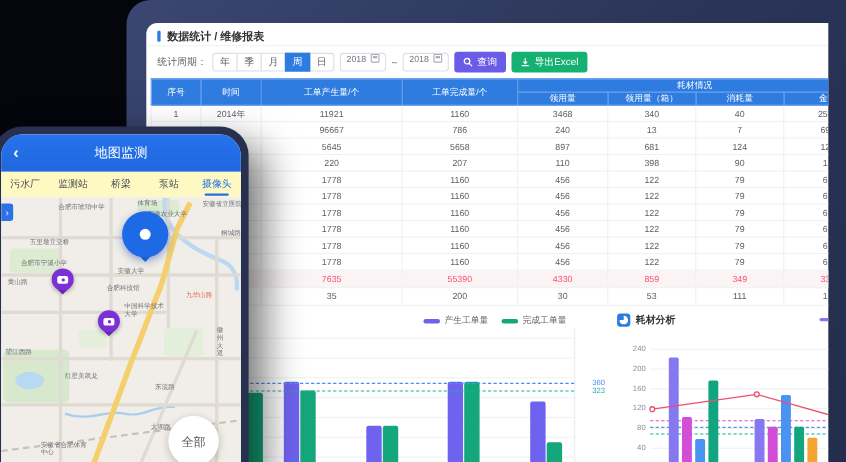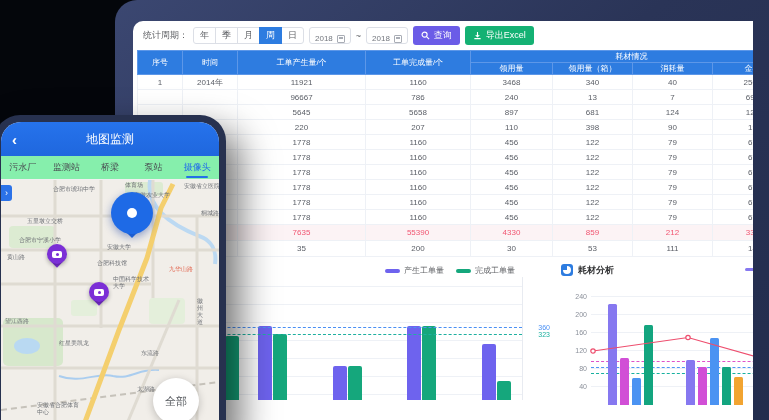--- a/index.html
+++ b/index.html
@@ -13,21 +13,21 @@
   .crumb{height:21px;display:flex;align-items:center;padding:3px 10px 0;border-bottom:1px solid #f1f2f6;}
   .crumb-bar{width:3px;height:10px;background:#2d7ce0;border-radius:1px;margin-right:6px;}
   .crumb-text{font-size:10px;font-weight:bold;color:#303133;}
   
   .filters{height:29px;display:flex;align-items:center;gap:5px;padding:0 10px;font-size:9px;color:#606266;white-space:nowrap;}
   .seg-group{display:flex;}
   .seg{width:23px;height:17px;line-height:15px;text-align:center;border:1px solid #dcdfe6;background:#fff;color:#606266;margin-left:-1px;font-size:9px;}
   .seg:first-child{border-radius:3px 0 0 3px;margin-left:0;}
   .seg:last-child{border-radius:0 3px 3px 0;}
   .seg.active{background:#2d7ce0;border-color:#2d7ce0;color:#fff;position:relative;z-index:1;}
-  .input{height:17px;border:1px solid #dcdfe6;border-radius:3px;background:#fff;display:flex;align-items:flex-end;padding:0 5px;color:#73777e;font-size:8px;gap:4px;}
+  .input{height:17px;border:1px solid #dcdfe6;border-radius:3px;background:#fff;display:flex;align-items:flex-start;padding:0 5px;color:#73777e;font-size:8px;gap:4px;}
   .input.week{font-size:7.5px;letter-spacing:-0.2px;}
   .cal{width:8px;height:8px;border:1px solid #a9adb5;border-radius:1px;position:relative;flex:0 0 auto;}
   .cal:before{content:"";position:absolute;left:1px;right:1px;top:1px;height:1.5px;background:#a9adb5;}
   .btn{height:19px;border-radius:3px;color:#fff;font-size:9px;display:flex;align-items:center;gap:4px;padding:0 8px;}
   .btn.query{background:#6b5ce7;}
   .btn.excel{background:#14b173;}
   
   table{border-collapse:collapse;table-layout:fixed;width:655px;margin-left:4px;font-size:8px;}
   th{background:#2e7ce0;color:#fff;font-weight:normal;border:1px solid #5d97e8;height:12px;padding:0;}
   td{border:1px solid #eef1f6;height:15px;text-align:center;color:#5a5e66;padding:0;overflow:hidden;white-space:nowrap;}
@@ -52,21 +52,21 @@
   .cr-dash{position:absolute;left:184px;top:5px;width:18px;height:3px;border-radius:2px;background:#8678f0;}
   .plot-right{position:absolute;left:30px;top:18px;width:200px;height:124px;}
   .ytick{position:absolute;left:-26px;width:22px;text-align:right;font-size:7px;color:#8a8f99;}
   
   .phone{position:absolute;left:-6px;top:115px;width:232px;height:330px;background:#27314f;border-radius:26px;padding:7px;
     box-shadow:14px 16px 36px rgba(0,0,0,.55);z-index:5;}
   .screen{width:218px;height:316px;border-radius:20px 20px 0 0;overflow:hidden;background:#f1eee9;display:flex;flex-direction:column;}
   .p-header{height:34px;background:linear-gradient(#2673ec,#1f67de);position:relative;display:flex;align-items:center;justify-content:center;flex:0 0 auto;}
   .p-back{position:absolute;left:11px;color:#fff;font-size:15px;line-height:15px;font-weight:bold;}
   .p-title{font-size:12px;color:#fff;}
-  .p-tabs{height:24px;background:#86efac;display:flex;flex:0 0 auto;border-bottom:1px solid #f0f0f0;}
+  .p-tabs{height:24px;background:#fef9c3;display:flex;flex:0 0 auto;border-bottom:1px solid #f0f0f0;}
   .p-tab{flex:1;display:flex;align-items:center;justify-content:center;font-size:9px;color:#4a4d52;position:relative;}
   .p-tab.active{color:#2470e8;font-family:Liberation Serif, serif;}
   .p-tab.active:after{content:"";position:absolute;bottom:1px;left:50%;margin-left:-11px;width:22px;height:2px;background:#2470e8;border-radius:1px;}
   .p-map{flex:1;position:relative;overflow:hidden;}
   .map-bg{position:absolute;left:0;top:0;width:100%;height:100%;}
   .map-label{position:absolute;font-size:6px;color:#6f7277;line-height:7px;white-space:nowrap;}
   .map-label.wrap{white-space:normal;}
   .expander{position:absolute;left:0;top:5px;width:11px;height:16px;background:#2b72e8;color:#fff;border-radius:0 3px 3px 0;font-size:9px;display:flex;align-items:center;justify-content:center;}
   .marker-big{position:absolute;width:42px;height:46px;}
   .mb-tail{position:absolute;left:16px;bottom:2px;width:10px;height:10px;background:#1e6ae6;transform:rotate(45deg);}
@@ -79,20 +79,24 @@
   .cp-ic:after{content:"";position:absolute;left:3.5px;top:2px;width:3px;height:3px;background:#7b2fd6;border-radius:50%;}
   .all-btn{position:absolute;width:46px;height:46px;border-radius:50%;background:#fff;box-shadow:0 2px 8px rgba(0,0,0,.22);
     display:flex;align-items:center;justify-content:center;font-size:11px;color:#55585d;}
 </style>
 </head>
 <body>
 
 <div class="backdrop">
   <div class="card">
 
+    <div class="crumb">
+      <span class="crumb-bar"></span>
+      <span class="crumb-text">数据统计 / 维修报表</span>
+    </div>
 
     <div class="filters">
       <span>统计周期：</span>
       <div class="seg-group">
           <div class="seg">年</div>
           <div class="seg">季</div>
           <div class="seg">月</div>
           <div class="seg active">周</div>
           <div class="seg">日</div>
         </div>
@@ -248,21 +252,21 @@
             <td>79</td>
             <td>67</td>
           </tr>
           <tr class="total">
             <td></td>
             <td>合计</td>
             <td>7635</td>
             <td>55390</td>
             <td>4330</td>
             <td>859</td>
-            <td>212</td>
+            <td>349</td>
             <td>332</td>
           </tr>
           <tr class="avg">
             <td></td>
             <td>平均值</td>
             <td>35</td>
             <td>200</td>
             <td>30</td>
             <td>53</td>
             <td>111</td>

